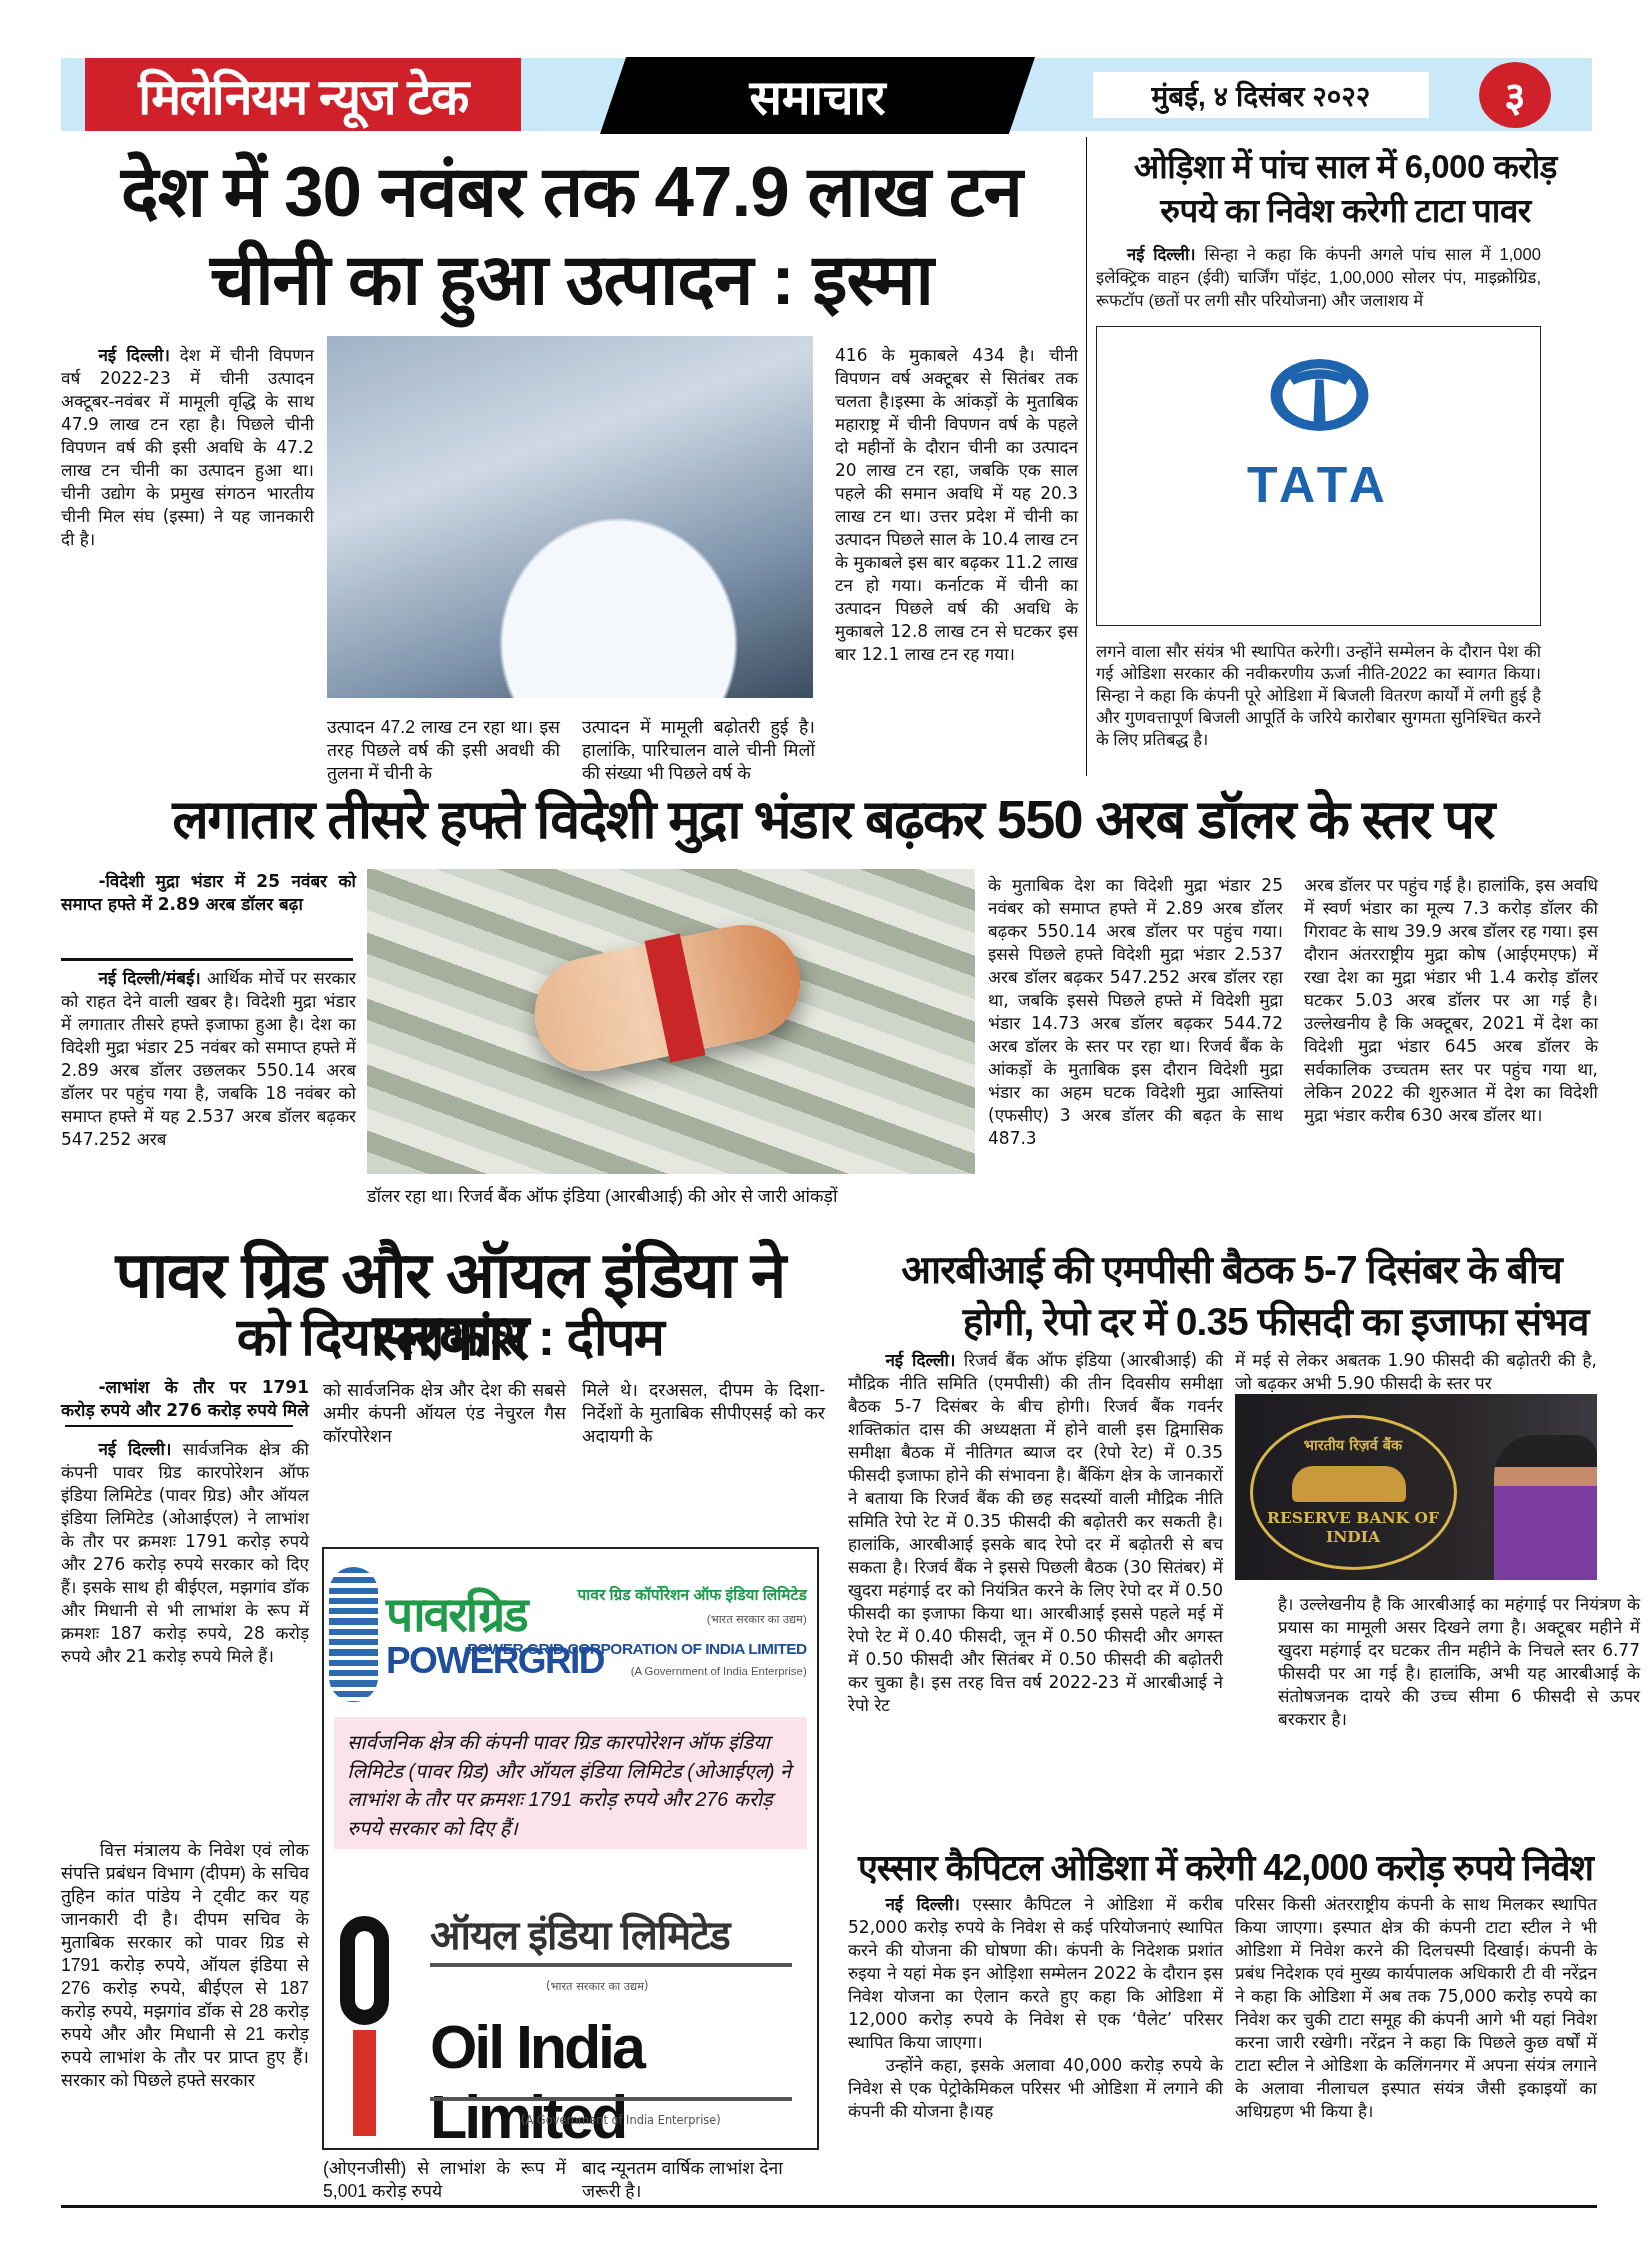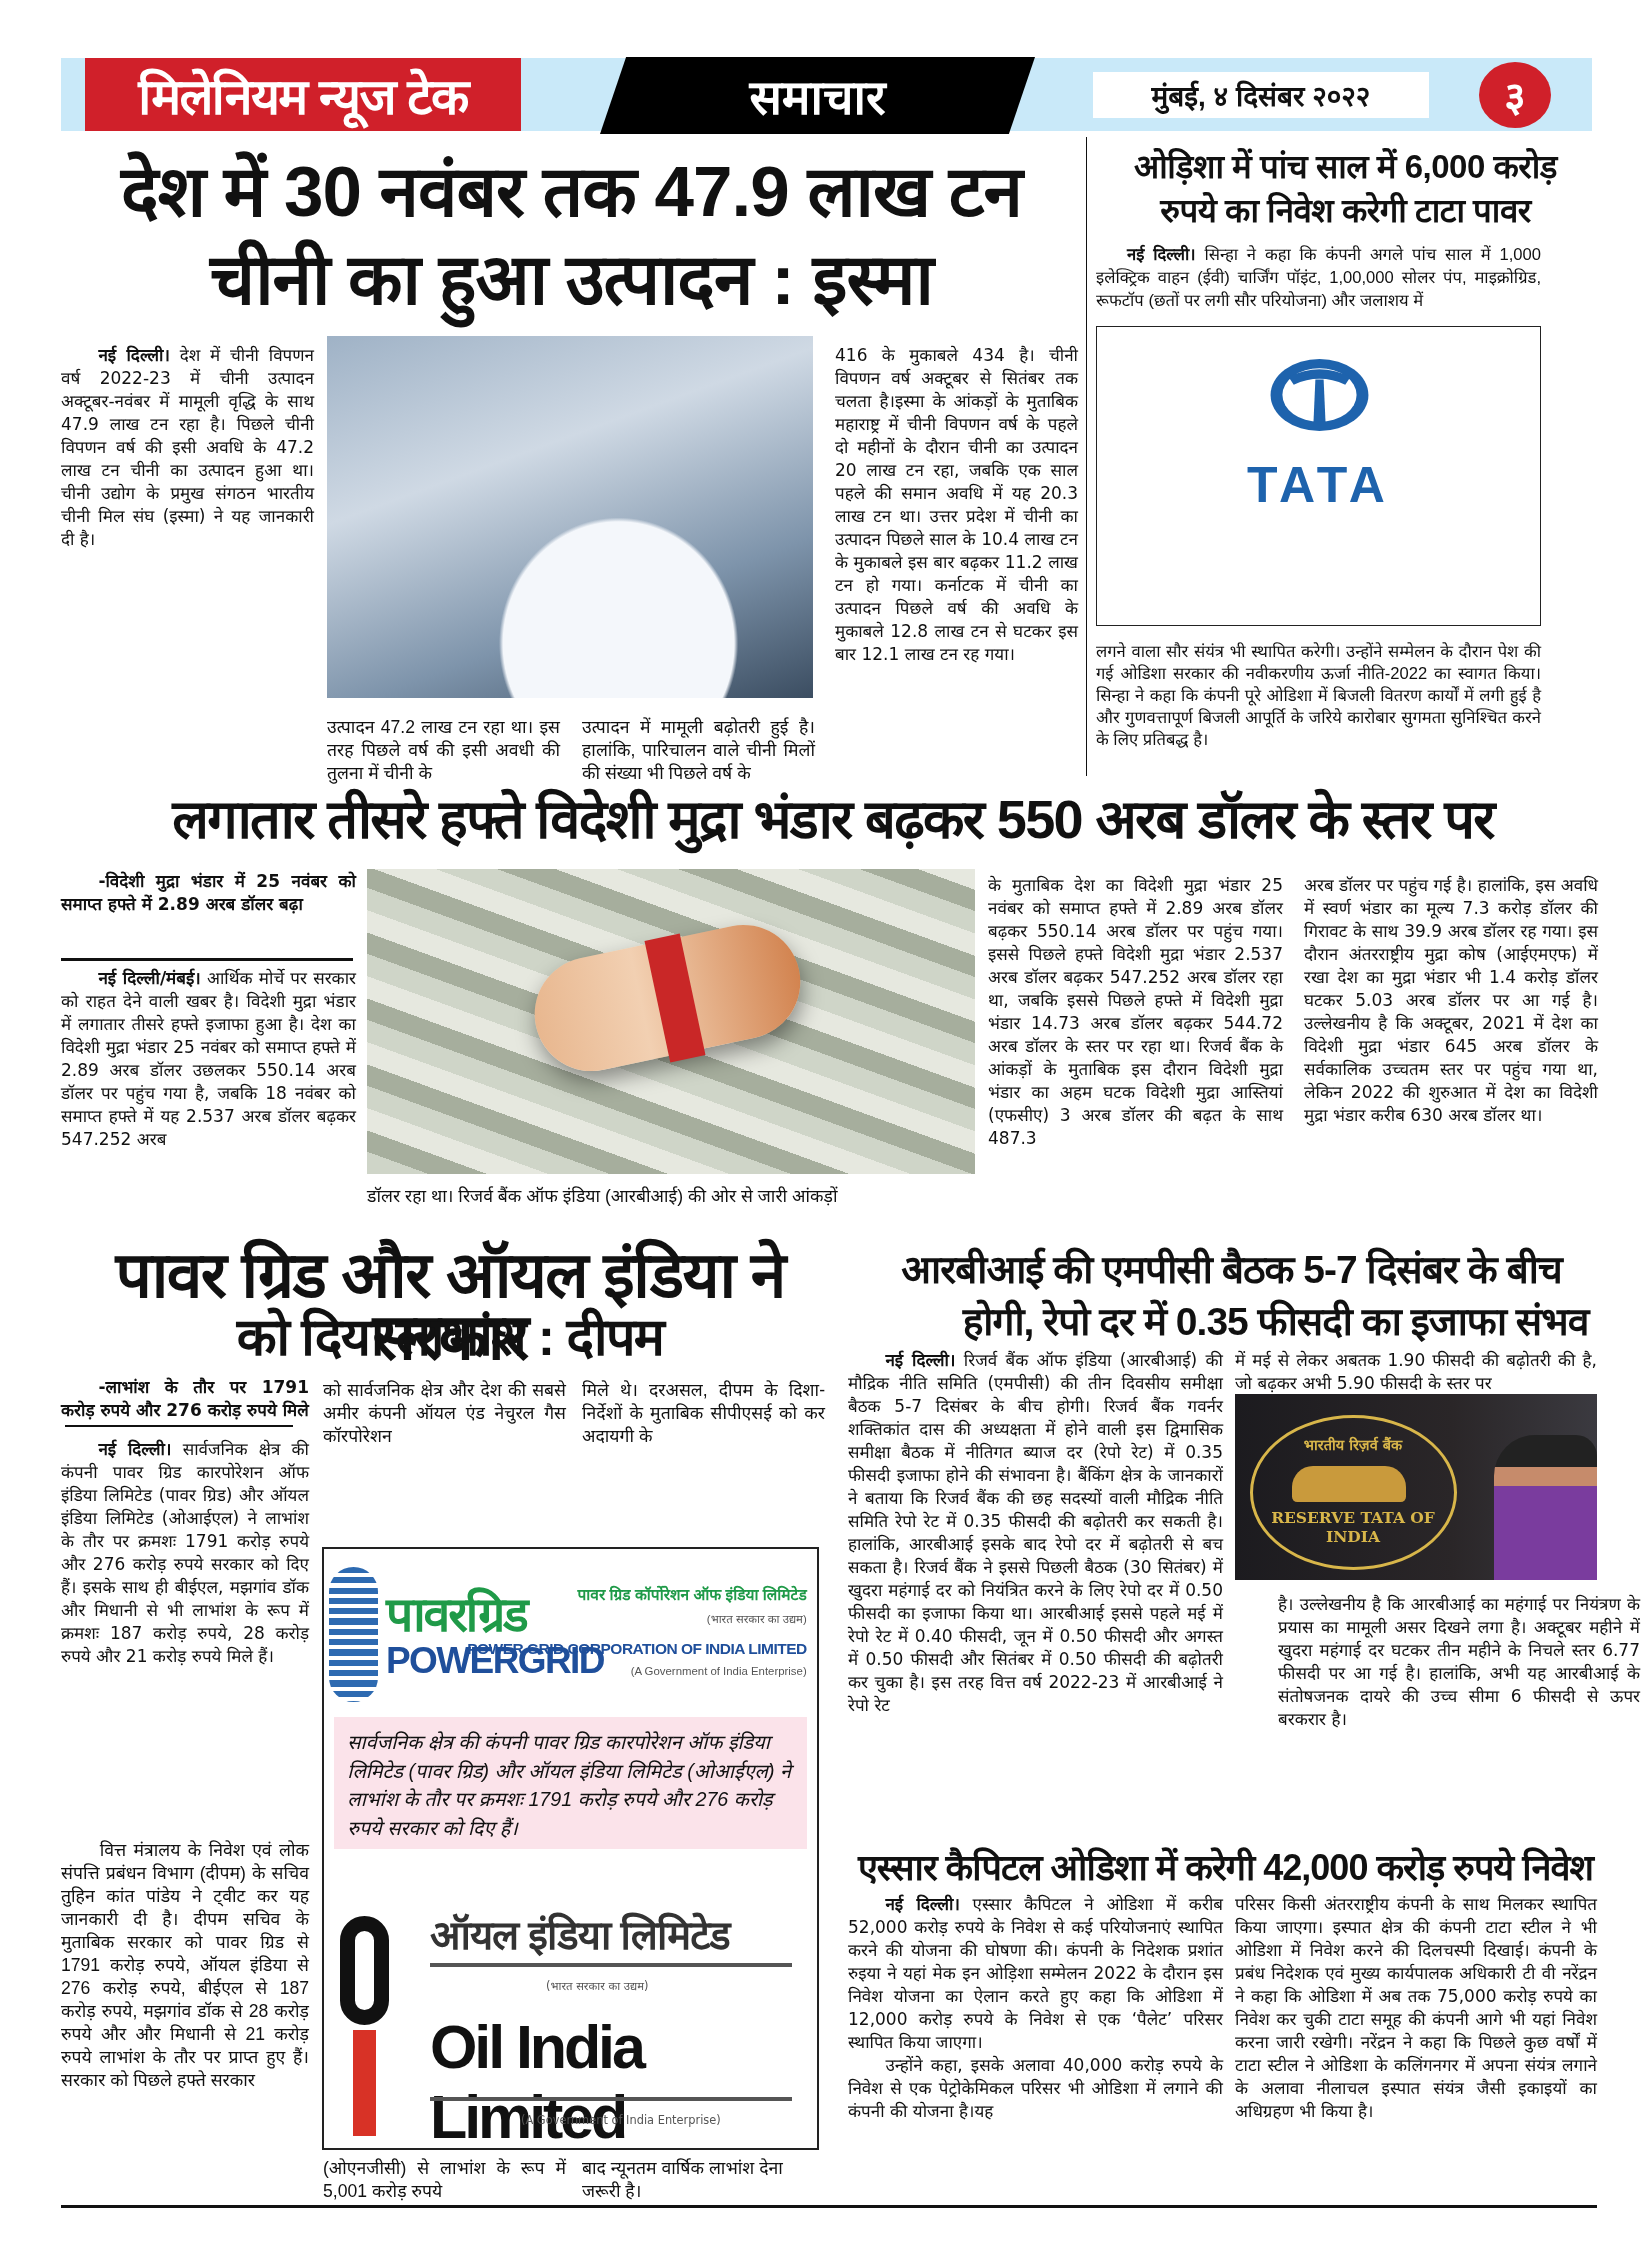--- a/index.html
+++ b/index.html
@@ -164,21 +164,21 @@
 <div class="abs headline" style="left:854px; top:1244px; width:755px; font-size:39px; line-height:52px; letter-spacing:-1px;">आरबीआई की एमपीसी बैठक 5-7 दिसंबर के बीच</div>
 <div class="abs headline" style="left:898px; top:1296px; width:755px; font-size:39px; line-height:52px; letter-spacing:-1px;">होगी, रेपो दर में 0.35 फीसदी का इजाफा संभव</div>
 
 <div class="abs para" style="left:848px; top:1349px; width:375px;">
   <p><b>नई दिल्ली।</b> <span>रिजर्व बैंक ऑफ इंडिया (आरबीआई) की मौद्रिक नीति समिति (एमपीसी) की तीन दिवसीय समीक्षा बैठक 5-7 दिसंबर के बीच होगी। रिजर्व बैंक गवर्नर शक्तिकांत दास की अध्यक्षता में होने वाली इस द्विमासिक समीक्षा बैठक में नीतिगत ब्याज दर (रेपो रेट) में 0.35 फीसदी इजाफा होने की संभावना है। बैंकिंग क्षेत्र के जानकारों ने बताया कि रिजर्व बैंक की छह सदस्यों वाली मौद्रिक नीति समिति रेपो रेट में 0.35 फीसदी की बढ़ोतरी कर सकती है। हालांकि, आरबीआई इसके बाद रेपो दर में बढ़ोतरी से बच सकता है। रिजर्व बैंक ने इससे पिछली बैठक (30 सितंबर) में खुदरा महंगाई दर को नियंत्रित करने के लिए रेपो दर में 0.50 फीसदी का इजाफा किया था। आरबीआई इससे पहले मई में रेपो रेट में 0.40 फीसदी, जून में 0.50 फीसदी और अगस्त में 0.50 फीसदी और सितंबर में 0.50 फीसदी की बढ़ोतरी कर चुका है। इस तरह वित्त वर्ष 2022-23 में आरबीआई ने रेपो रेट</span></p>
 </div>
 <div class="abs para" style="left:1235px; top:1349px; width:362px;">में मई से लेकर अबतक 1.90 फीसदी की बढ़ोतरी की है, जो बढ़कर अभी 5.90 फीसदी के स्तर पर</div>
 <div class="abs img-rbi">
   <div class="rbi-seal">
     <span class="hin">भारतीय रिज़र्व बैंक</span>
-    <span>RESERVE TATA OF INDIA</span>
+    <span>RESERVE BANK OF INDIA</span>
   </div>
   <div class="rbi-lion"></div>
   <div class="rbi-man"></div>
 </div>
 <div class="abs para" style="left:1235px; top:1593px; width:362px;margin-left:43px;">है। उल्लेखनीय है कि आरबीआई का महंगाई पर नियंत्रण के प्रयास का मामूली असर दिखने लगा है। अक्टूबर महीने में खुदरा महंगाई दर घटकर तीन महीने के निचले स्तर 6.77 फीसदी पर आ गई है। हालांकि, अभी यह आरबीआई के संतोषजनक दायरे की उच्च सीमा 6 फीसदी से ऊपर बरकरार है।</div>
 
 <div class="abs headline" style="left:848px; top:1842px; width:755px; font-size:36px; line-height:52px; letter-spacing:-1px;">एस्सार कैपिटल ओडिशा में करेगी 42,000 करोड़ रुपये निवेश</div>
 <div class="abs para" style="left:848px; top:1893px; width:375px;">
   <p><b>नई दिल्ली।</b> <span>एस्सार कैपिटल ने ओडिशा में करीब 52,000 करोड़ रुपये के निवेश से कई परियोजनाएं स्थापित करने की योजना की घोषणा की। कंपनी के निदेशक प्रशांत रुइया ने यहां मेक इन ओड़िशा सम्मेलन 2022 के दौरान इस निवेश योजना का ऐलान करते हुए कहा कि ओडिशा में 12,000 करोड़ रुपये के निवेश से एक ‘पैलेट’ परिसर स्थापित किया जाएगा।</span></p>
   <p>उन्होंने कहा, इसके अलावा 40,000 करोड़ रुपये के निवेश से एक पेट्रोकेमिकल परिसर भी ओडिशा में लगाने की कंपनी की योजना है।यह</p>

